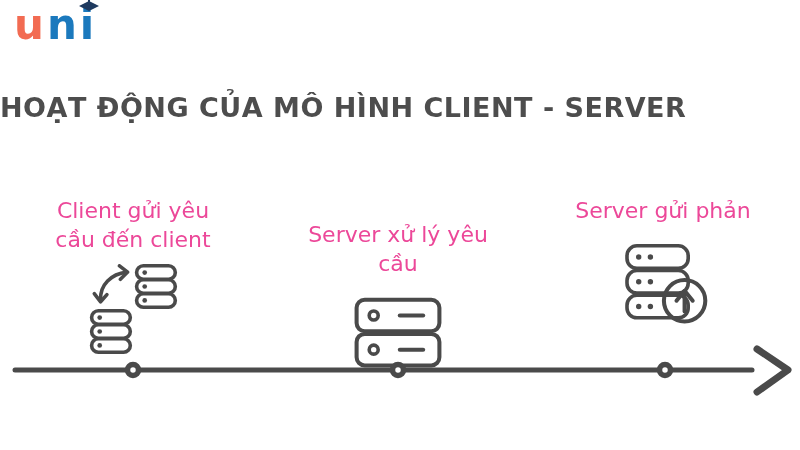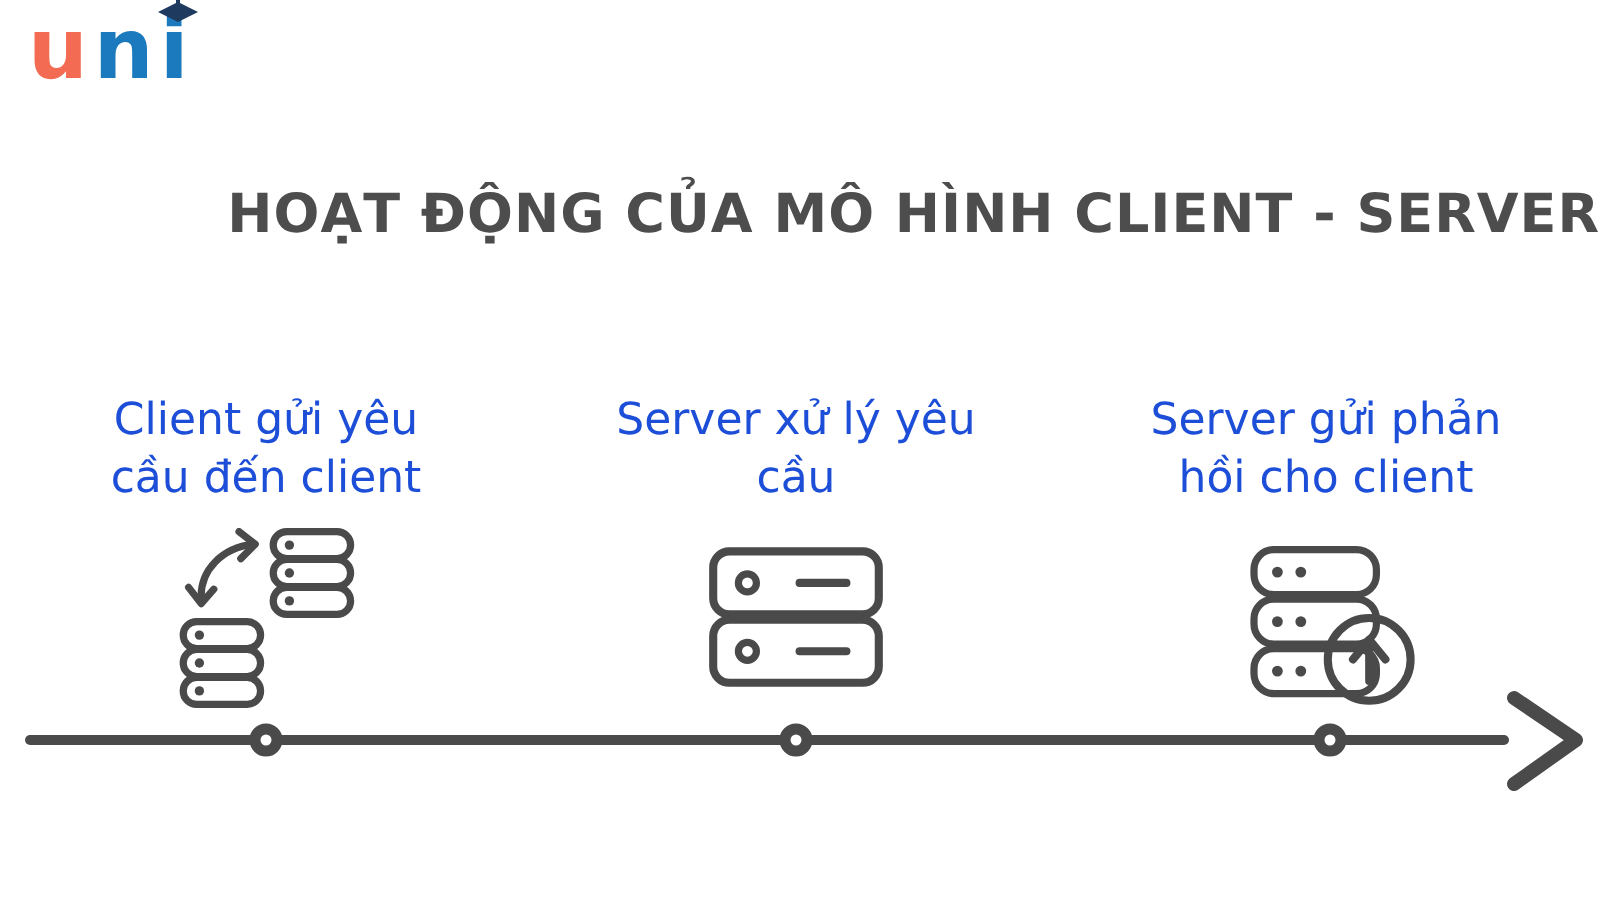--- a/index.html
+++ b/index.html
@@ -18,31 +18,31 @@
   .logo .seg-blue{ color: #1B79BD; }
   .logo .i-wrap  { position: relative; display: inline-block; }
   .logo .cap {
     position: absolute; left: 50%; top: -3px; transform: translateX(-50%);
     width: 22px; height: 15px;
   }
 
   
   .title {
     position: absolute; top: 92px; left: 0; width: 800px;
-    text-align: right; font-size: 27px; font-weight: bold;
+    text-align: left; font-size: 27px; font-weight: bold;
     color: #4D4D4D; letter-spacing: 0.5px;
   }
 
   
   .step { position: absolute; top: 196px; width: 240px; text-align: center; }
   .step-1 { left: 13px; }
-  .step-2 { left: 278px; }
+  .step-2 { left: 278px; margin-top: 24px; }
   .step-3 { left: 543px; }
   .step-label {
-    font-size: 22px; line-height: 29px; color: #1d4ed8;
+    font-size: 22px; line-height: 29px; color: #ec4899;
   }
   .step-icon { margin-top: 10px; width: 90px; height: 90px; }
   .icon-stroke { stroke: #4A4A4A; fill: none; stroke-linecap: round; stroke-linejoin: round; }
   .icon-dot { fill: #4A4A4A; stroke: none; }
 
   
   .timeline { position: absolute; top: 340px; left: 0; width: 800px; height: 64px; }
 </style>
 </head>
 <body>
@@ -101,21 +101,20 @@
       <circle class="icon-stroke" stroke-width="4" cx="23" cy="30.5" r="5"></circle>
       <circle class="icon-stroke" stroke-width="4" cx="23" cy="68.5" r="5"></circle>
       <path class="icon-stroke" stroke-width="4.5" d="M 52,30.5 L 78,30.5"></path>
       <path class="icon-stroke" stroke-width="4.5" d="M 52,68.5 L 78,68.5"></path>
     </svg>
   </div>
 
   <div class="step step-3">
     <div class="step-label">
       <span>Server gửi phản</span><br>
-      <span>hồi cho client</span>
     </div>
     <svg class="step-icon" viewBox="0 0 100 100">
       <rect class="icon-stroke" stroke-width="4" x="10" y="12" width="68" height="25" rx="11"></rect>
       <rect class="icon-stroke" stroke-width="4" x="10" y="39.5" width="68" height="25" rx="11"></rect>
       <rect class="icon-stroke" stroke-width="4" x="10" y="67" width="68" height="25" rx="11"></rect>
       <circle class="icon-dot" cx="23" cy="24.5" r="3"></circle>
         <circle class="icon-dot" cx="36" cy="24.5" r="3"></circle>
       <circle class="icon-dot" cx="23" cy="52" r="3"></circle>
         <circle class="icon-dot" cx="36" cy="52" r="3"></circle>
       <circle class="icon-dot" cx="23" cy="79.5" r="3"></circle>

